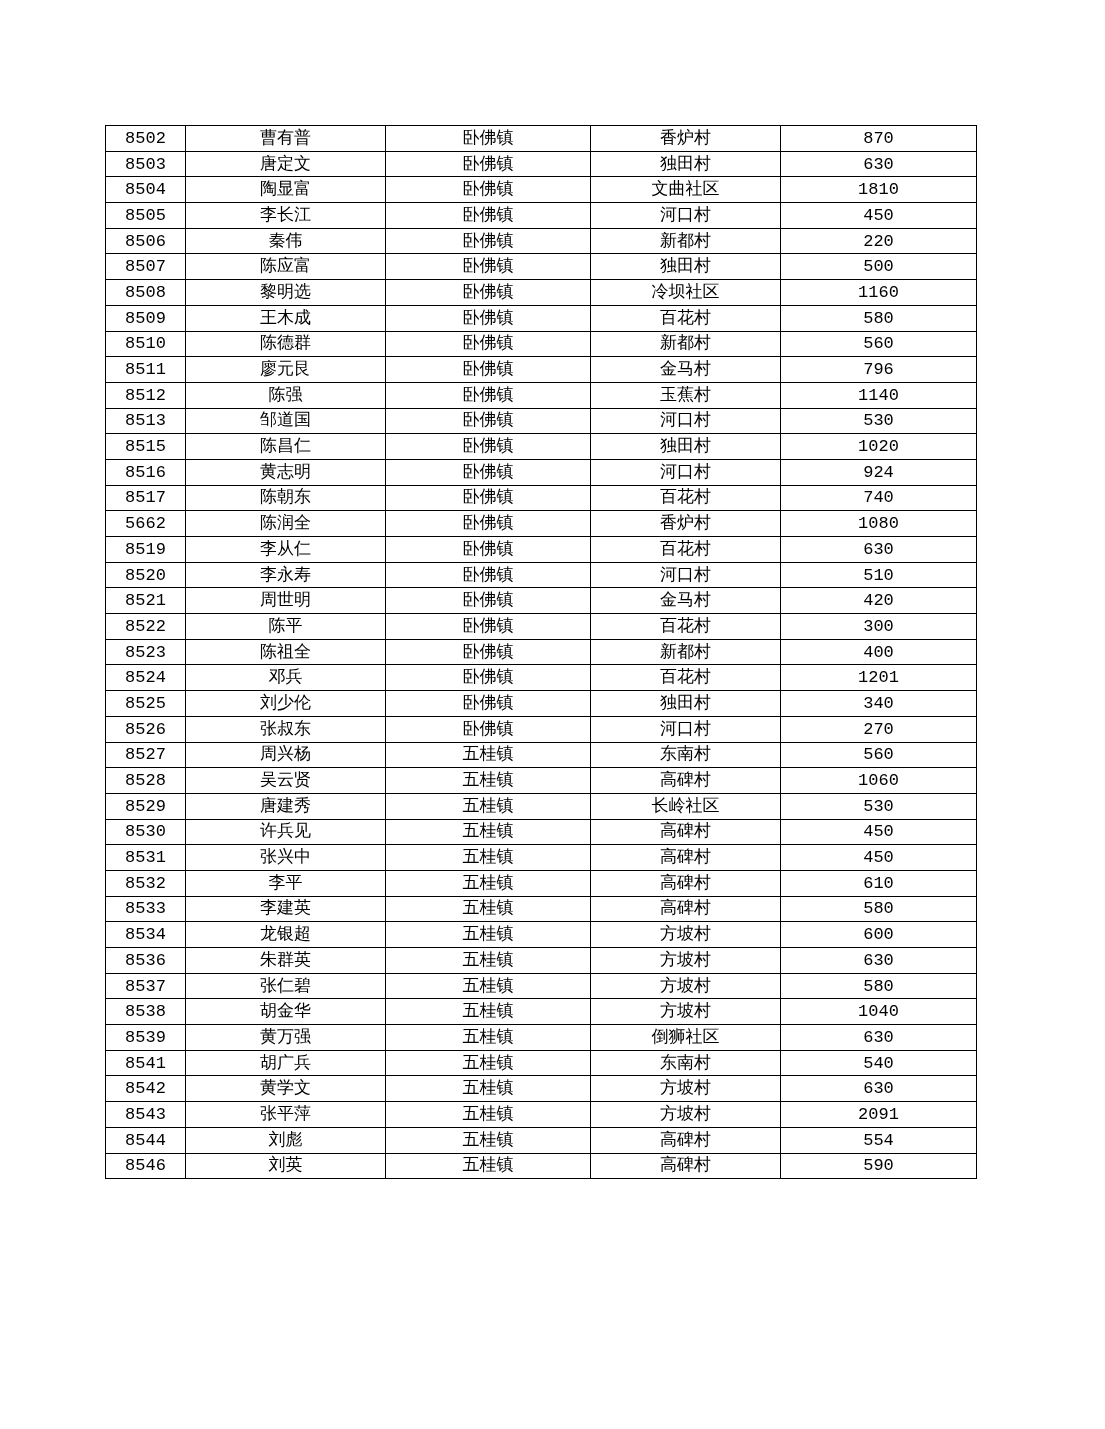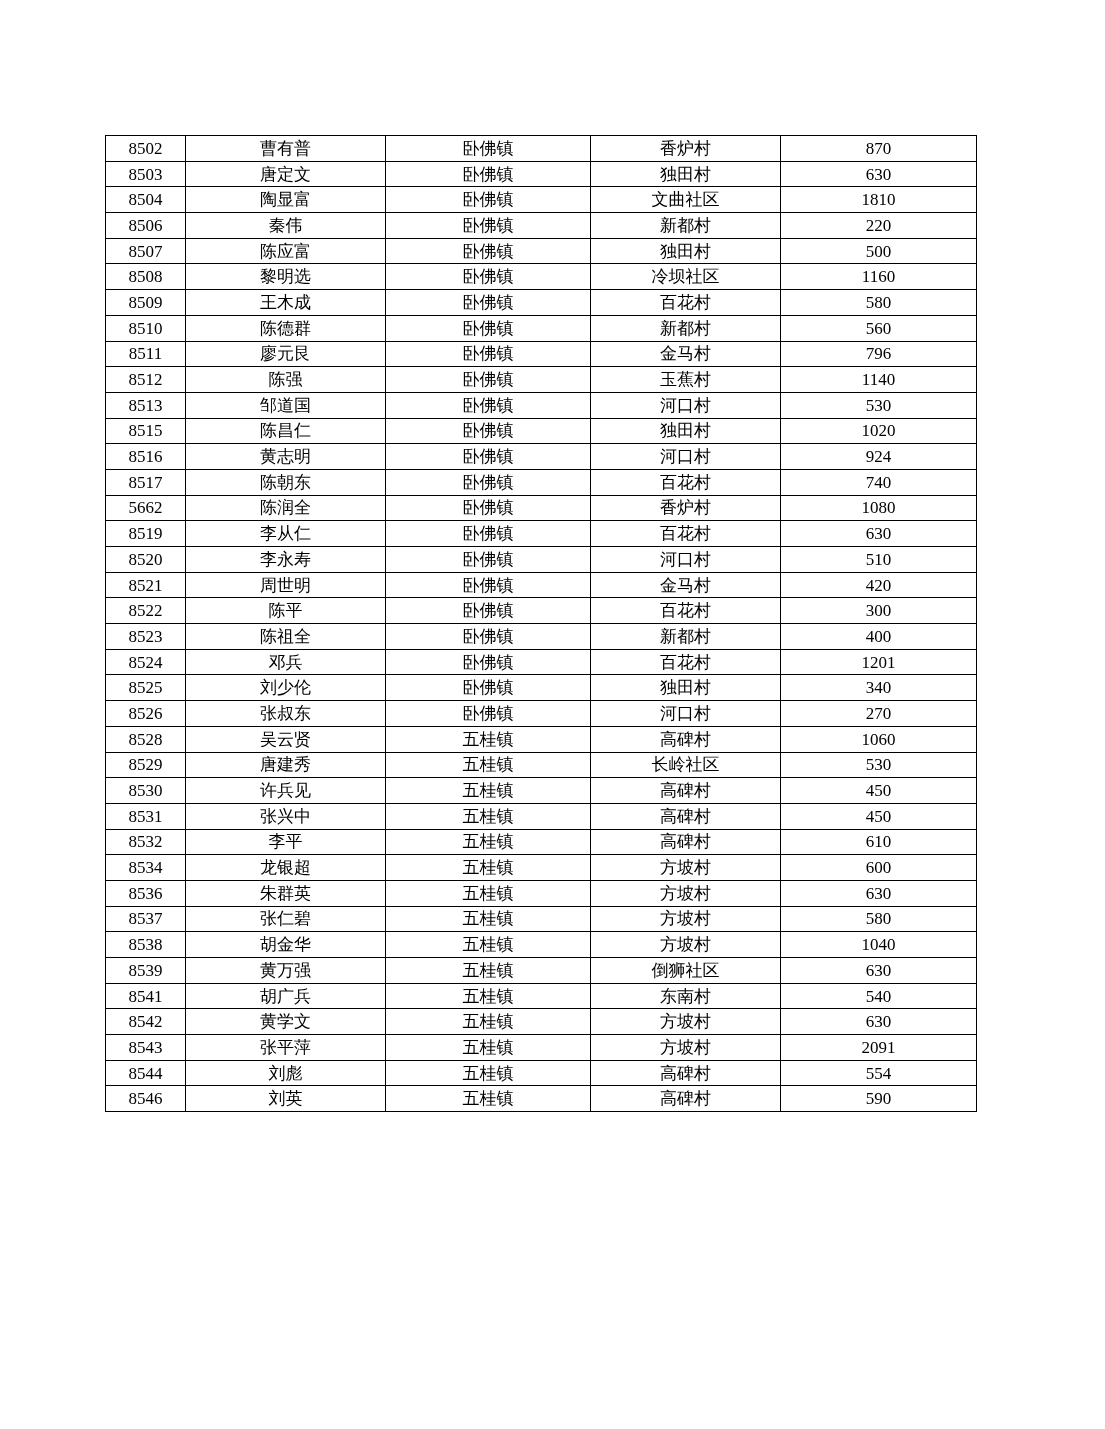--- a/index.html
+++ b/index.html
@@ -11,24 +11,25 @@
     height: 1429px;
     background: #ffffff;
     font-family: "Liberation Serif", "DejaVu Serif", serif;
     color: #000000;
     position: relative;
     overflow: hidden;
   }
   .doc-table {
     position: absolute;
     left: 105px;
-    top: 135px;
+    top: 125px;
     border-collapse: collapse;
     table-layout: fixed;
     width: 871px;
+    font-family: Liberation Mono, monospace;
   }
   .doc-table td {
     border: 1px solid #000000;
     height: 24.7px;
     text-align: center;
     vertical-align: middle;
     font-size: 17px;
     line-height: 1;
     padding: 0;
     overflow: hidden;
@@ -67,20 +68,27 @@
         <td>630</td>
       </tr>
       <tr>
         <td>8504</td>
         <td>陶显富</td>
         <td>卧佛镇</td>
         <td>文曲社区</td>
         <td>1810</td>
       </tr>
       <tr>
+        <td>8505</td>
+        <td>李长江</td>
+        <td>卧佛镇</td>
+        <td>河口村</td>
+        <td>450</td>
+      </tr>
+      <tr>
         <td>8506</td>
         <td>秦伟</td>
         <td>卧佛镇</td>
         <td>新都村</td>
         <td>220</td>
       </tr>
       <tr>
         <td>8507</td>
         <td>陈应富</td>
         <td>卧佛镇</td>
@@ -207,20 +215,27 @@
         <td>340</td>
       </tr>
       <tr>
         <td>8526</td>
         <td>张叔东</td>
         <td>卧佛镇</td>
         <td>河口村</td>
         <td>270</td>
       </tr>
       <tr>
+        <td>8527</td>
+        <td>周兴杨</td>
+        <td>五桂镇</td>
+        <td>东南村</td>
+        <td>560</td>
+      </tr>
+      <tr>
         <td>8528</td>
         <td>吴云贤</td>
         <td>五桂镇</td>
         <td>高碑村</td>
         <td>1060</td>
       </tr>
       <tr>
         <td>8529</td>
         <td>唐建秀</td>
         <td>五桂镇</td>
@@ -240,20 +255,27 @@
         <td>五桂镇</td>
         <td>高碑村</td>
         <td>450</td>
       </tr>
       <tr>
         <td>8532</td>
         <td>李平</td>
         <td>五桂镇</td>
         <td>高碑村</td>
         <td>610</td>
+      </tr>
+      <tr>
+        <td>8533</td>
+        <td>李建英</td>
+        <td>五桂镇</td>
+        <td>高碑村</td>
+        <td>580</td>
       </tr>
       <tr>
         <td>8534</td>
         <td>龙银超</td>
         <td>五桂镇</td>
         <td>方坡村</td>
         <td>600</td>
       </tr>
       <tr>
         <td>8536</td>

